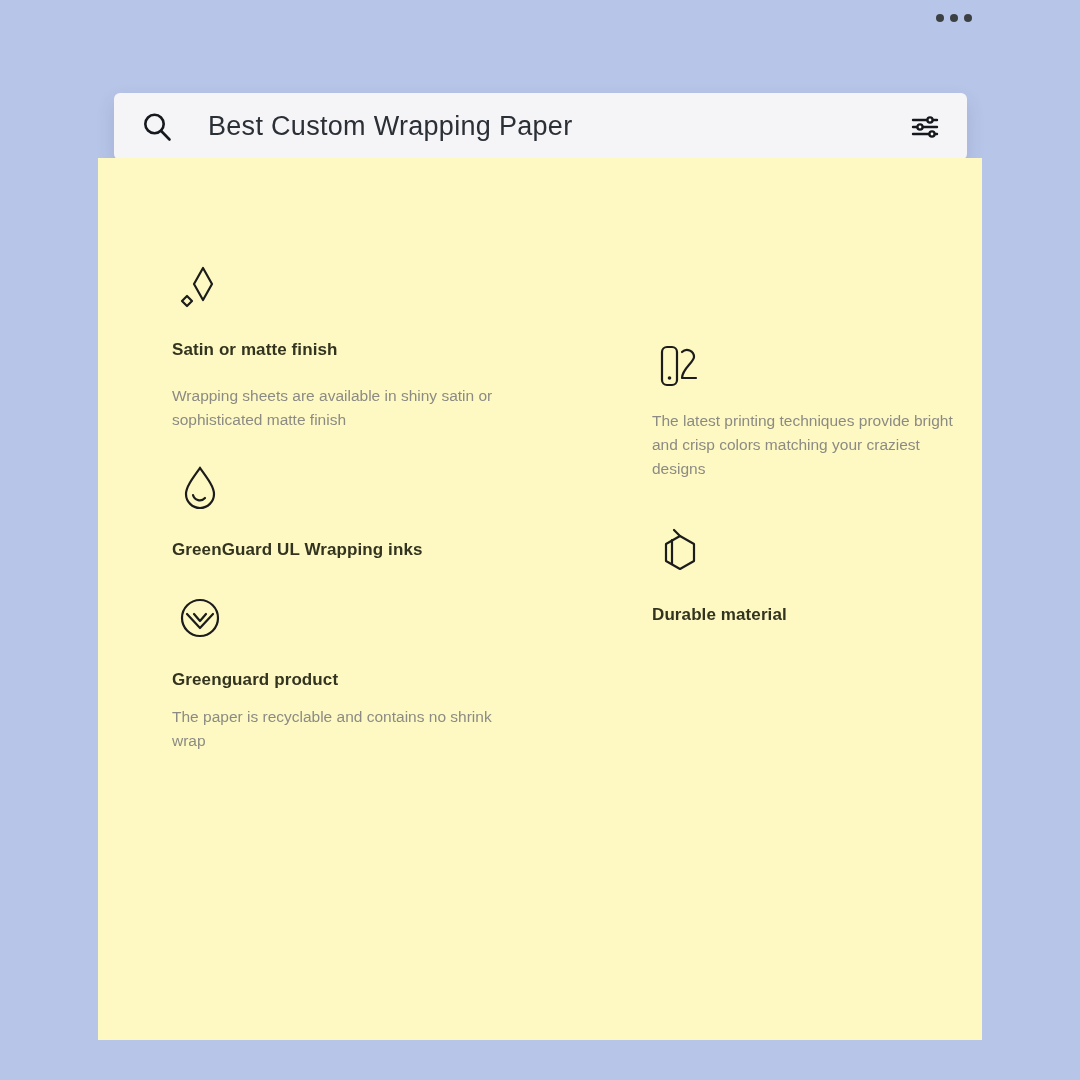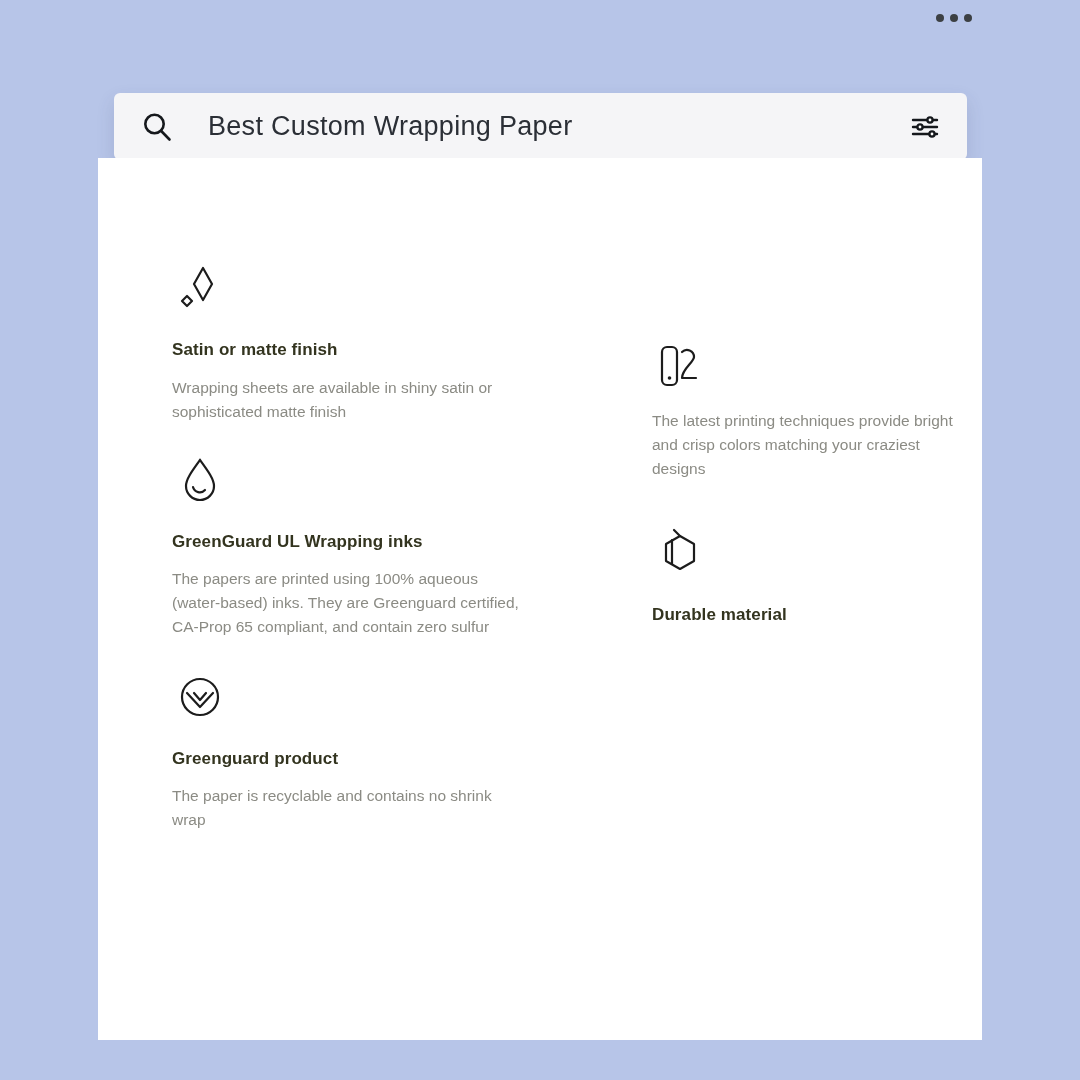--- a/index.html
+++ b/index.html
@@ -77,21 +77,21 @@
     display: block;
   }
 
   
   .card {
     position: absolute;
     left: 98px;
     top: 158px;
     width: 884px;
     height: 882px;
-    background: #ffffff;
+    background: #fef9c3;
   }
 
   .cols {
     position: absolute;
     left: 74px;
     top: 100px;
     width: 800px;
     display: flex;
     gap: 0;
   }
@@ -129,21 +129,21 @@
   .feature .f-desc {
     margin-top: 15px;
     font-size: 15.5px;
     line-height: 24px;
     color: #8b8b84;
     max-width: 352px;
   }
   .col-right .feature .f-desc {
     max-width: 400px;
   }
-  .col-left .feature:nth-child(1) .f-desc { margin-top: 16px; }
+  .col-left .feature:nth-child(1) .f-desc { margin-top: 24px; }
   .col-left .feature:nth-child(1) { margin-bottom: 26px; }
   .col-left .feature:nth-child(2) { margin-bottom: 28px; }
   .col-right .feature:nth-child(1) { margin-bottom: 42px; }
 </style>
 </head>
 <body>
 
 <div class="page">
 
   <div class="dots">
@@ -189,21 +189,20 @@
         </div>
 
         <div class="feature">
           <div class="icon-wrap">
             <svg viewBox="0 0 56 56" width="56" height="56" fill="none" stroke="#1c1c1c" stroke-width="2.2" stroke-linecap="round">
               <path d="M28 8 C20 19 14 27 14 34 a14 14 0 0 0 28 0 c0-7-6-15-14-26 Z"></path>
               <path d="M21 35 a7 7 0 0 0 12 3"></path>
             </svg>
           </div>
           <div class="f-title">GreenGuard UL Wrapping inks</div>
-          <div class="f-desc">The papers are printed using 100% aqueous (water-based) inks. They are Greenguard certified, CA-Prop 65 compliant, and contain zero sulfur</div>
         </div>
 
         <div class="feature">
           <div class="icon-wrap">
             <svg viewBox="0 0 56 56" width="56" height="56" fill="none" stroke="#1c1c1c" stroke-width="2.2" stroke-linecap="round" stroke-linejoin="round">
               <circle cx="28" cy="28" r="18"></circle>
               <path d="M15 24 L28 38 L41 24"></path>
               <path d="M22 24 L28 31 L34 24"></path>
             </svg>
           </div>

